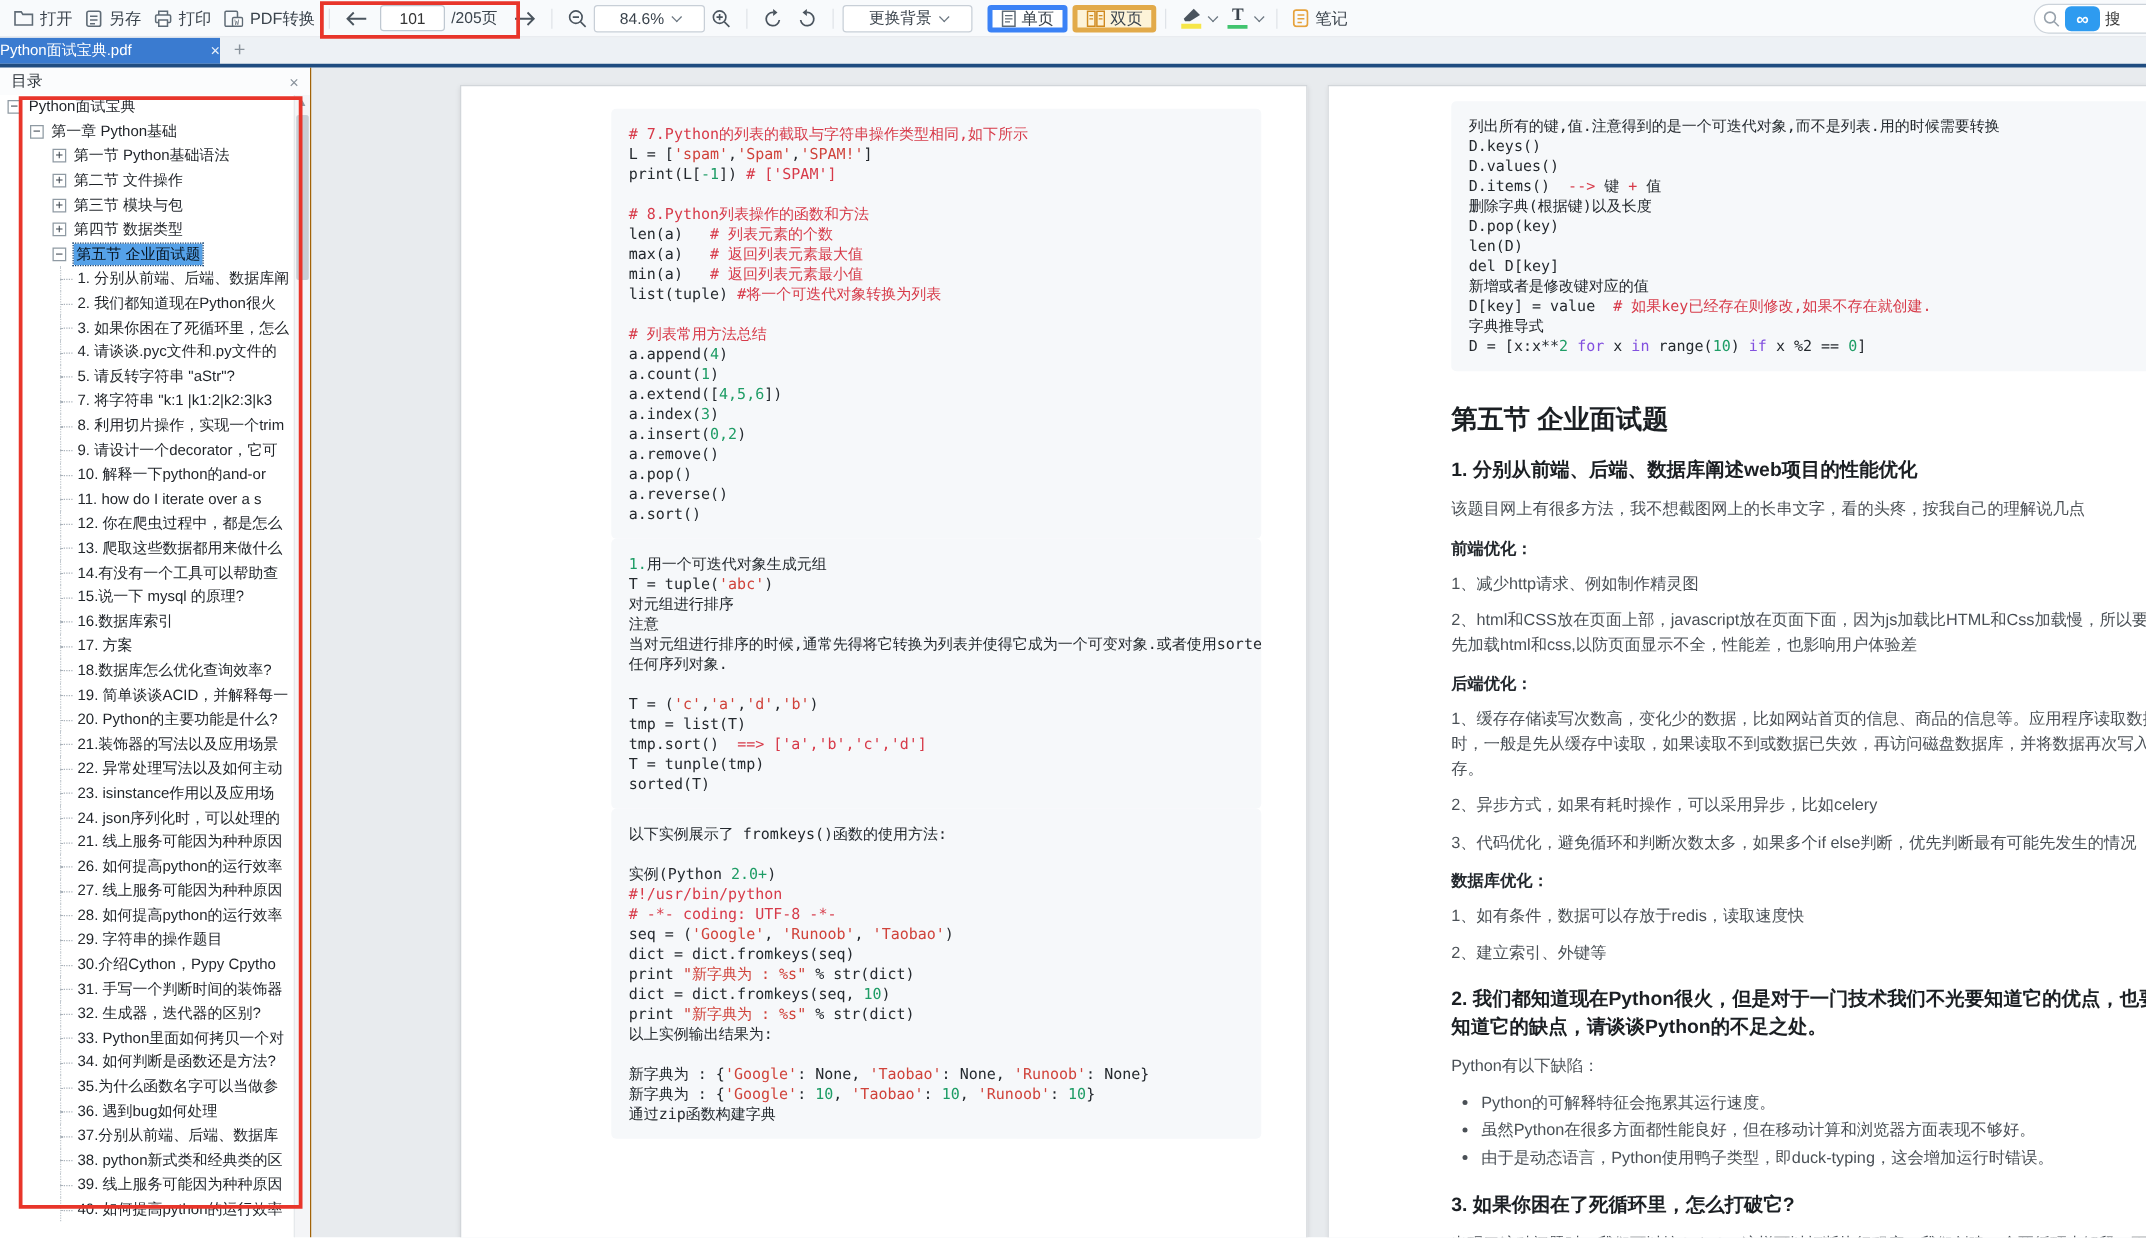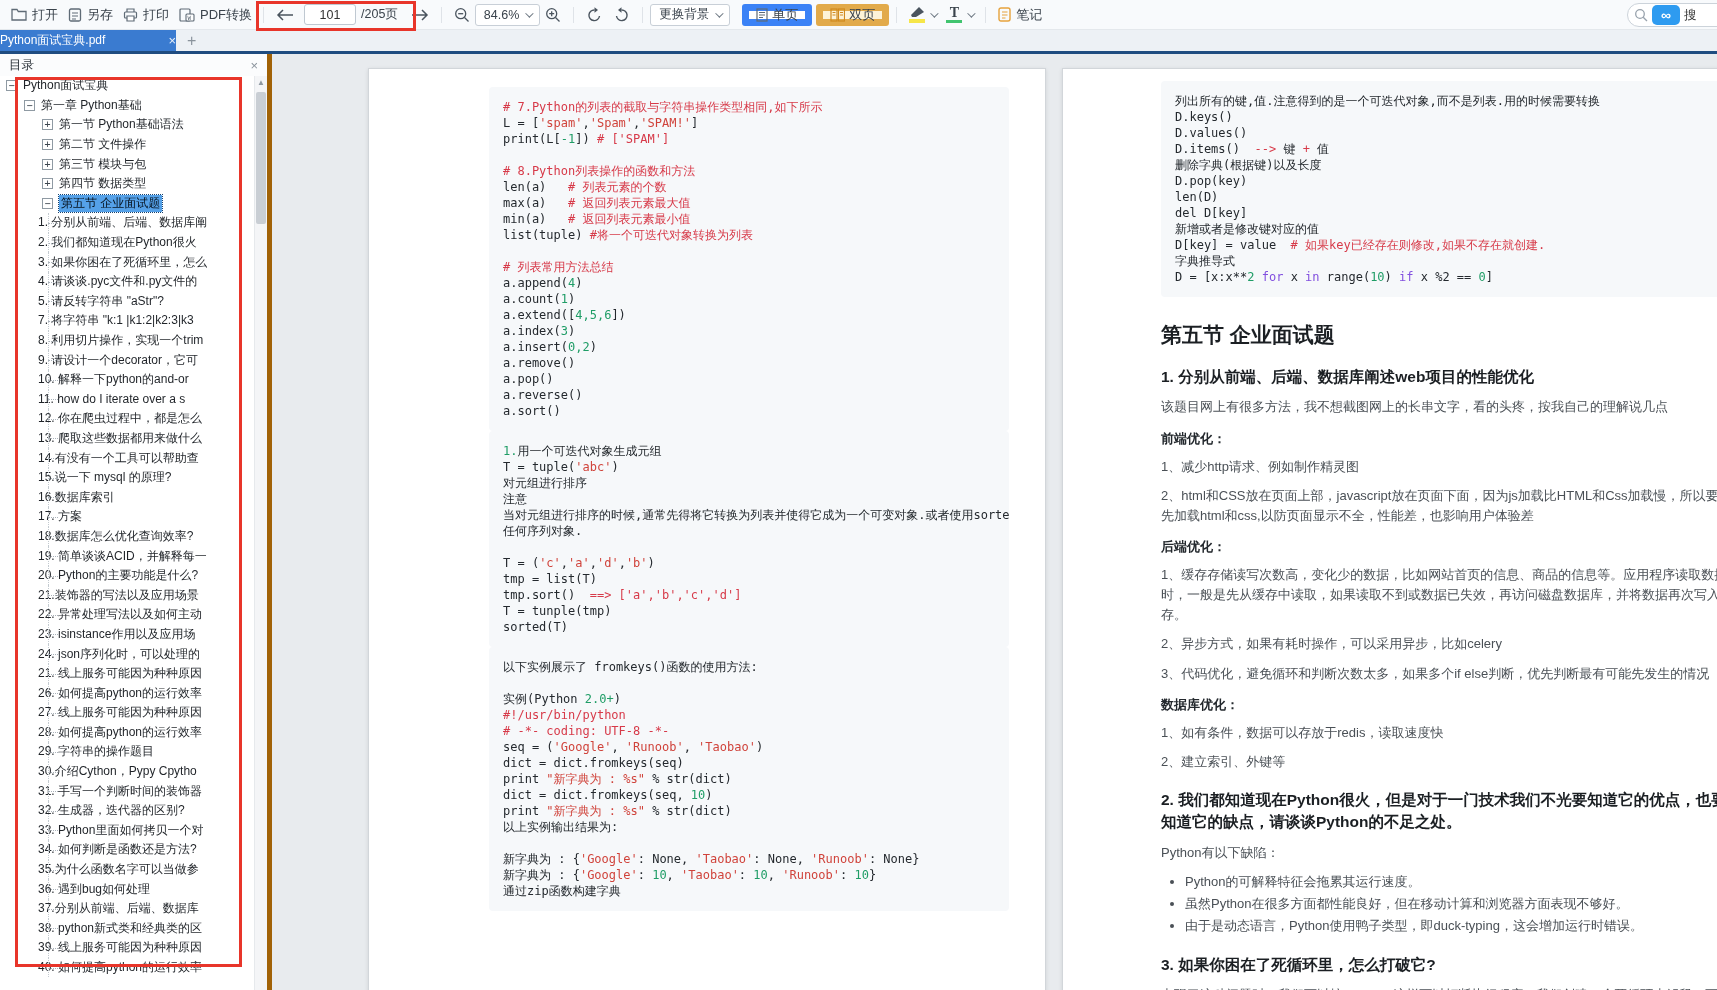--- a/index.html
+++ b/index.html
@@ -9,46 +9,46 @@
 
   
   .toolbar{position:absolute;left:0;top:0;width:100%;height:30px;background:#f8fafc;border-bottom:1px solid #e4e8ec;display:flex;align-items:center;padding:0 6px;font-size:13px;color:#3a434c;z-index:10}
   .tb-group{display:flex;align-items:center}
   .file-group{width:250px;justify-content:space-between;padding-right:8px}
   .tbtn{display:flex;align-items:center;gap:5px;padding:3px 5px;border-radius:3px;cursor:pointer;white-space:nowrap}
   .sep{width:1px;height:16px;background:#dfe3e8;margin:0 7px;flex:none}
   .ic{display:inline-flex;align-items:center;justify-content:center}
   .page-input{width:52px;height:21px;border:1px solid #bfc8d1;border-radius:3px;text-align:center;font-size:12.5px;color:#333;background:#fff;margin:0 5px}
   .pgtotal{font-size:12.5px;color:#3a434c;margin-right:8px}
-  .boxbtn{display:flex;align-items:center;gap:6px;border:1px solid #c8cfd7;border-radius:3px;background:#fff;padding:2px 8px;height:22px;font-size:12.5px}
+  .boxbtn{display:flex;align-items:center;gap:6px;border:1px solid #c8cfd7;border-radius:3px;background:#fff;padding:2px 20px;height:22px;font-size:12.5px}
   .chev{width:6px;height:6px;border-right:1.4px solid #6b7680;border-bottom:1.4px solid #6b7680;transform:rotate(45deg) translateY(-2px);display:inline-block}
-  .seg{display:flex;align-items:center;gap:4px;border:7px solid #3b82f6;border-radius:3px;background:#fff;padding:2px 7px;height:22px}
+  .seg{display:flex;align-items:center;gap:4px;border:4px solid #3b82f6;border-radius:3px;background:#fff;padding:2px 7px;height:22px}
   .seg.active{background:#fdf3d8;border-color:#e2aa4a}
   .underbar{display:block;height:4px;width:16px;margin-top:1px}
   .tool-stack{display:flex;flex-direction:column;align-items:center;line-height:1}
   .search-wrap{position:absolute;right:-22px;top:3px;height:24px;display:flex;align-items:center;border:1px solid #ccd3da;border-radius:13px;background:#fff;padding:0 6px;gap:4px;overflow:hidden;width:112px}
   .ai-pill{background:#2e9bf0;color:#fff;border-radius:5px;padding:1px 9px;font-size:14px;font-weight:bold;line-height:18px}
   .frag{color:#333;font-size:12.5px}
 
   
   .tabbar{position:absolute;left:0;top:30px;width:100%;height:21px;background:#edf1f5;display:flex;align-items:stretch;z-index:9}
   .tab{width:176px;background:#3a7bd0;color:#fff;display:flex;align-items:center;padding:0 0;font-size:12px;gap:6px}
   .tab-title{overflow:hidden;white-space:nowrap;flex:1}
   .tab-close{color:#e8f0fa;font-size:13px;cursor:pointer}
   .newtab{color:#8a939c;font-size:16px;display:flex;align-items:center;padding:0 11px;cursor:pointer}
   .navstrip{position:absolute;left:0;top:51px;width:100%;height:3px;background:#1f4c80;z-index:9}
 
   
-  .sidebar{position:absolute;left:0;top:54px;width:272px;bottom:0;background:#fff;border-right:5px solid #a16207;z-index:8}
+  .sidebar{position:absolute;left:0;top:54px;width:249px;bottom:0;background:#fff;border-right:1px solid #a16207;z-index:8}
   .sb-head{height:22px;display:flex;align-items:center;padding:0 9px;font-size:12.5px;color:#2f363d;background:#fbfcfd}
   .sb-close{margin-left:auto;color:#8a939c;font-size:13px;cursor:pointer}
   .tree{position:absolute;left:0;top:22px;right:13px;bottom:0;overflow:hidden;font-size:12px;color:#1f2328}
   .tree-row{height:19.6px;display:flex;align-items:center;white-space:nowrap;cursor:pointer}
   .lvl0{padding-left:6px}.lvl1{padding-left:24px}.lvl2{padding-left:42px}
-  .lvl3{padding-left:38px;position:relative}
+  .lvl3{padding-left:62px;position:relative}
   .lvl3::before{content:"";position:absolute;left:48px;top:50%;width:10px;border-top:1px dotted #aab2ba}
   .lvl3::after{content:"";position:absolute;left:48px;top:0;bottom:0;border-left:1px dotted #c3cad0}
   .expander{width:11px;height:11px;border:1px solid #8f9aa3;background:#fff;color:#3c454e;font-size:10px;line-height:9px;text-align:center;margin-right:6px;flex:none;font-family:"DejaVu Sans Mono",monospace}
   .tree-label{overflow:hidden}
   .tree-row.sel .tree-label{background:#55a1e8;color:#06121d;outline:1px dotted #14406e;padding:0 2px}
   .sb-scroll{position:absolute;right:0;top:22px;width:13px;bottom:0;background:#f4f5f7;border-left:1px solid #e6e9ec}
   .sb-up{height:13px;display:flex;align-items:center;justify-content:center;color:#8f99a2;font-size:8px}
   .sb-thumb{position:absolute;left:1px;top:16px;width:10px;height:132px;background:#c9ced4;border-radius:2px}
 
   

